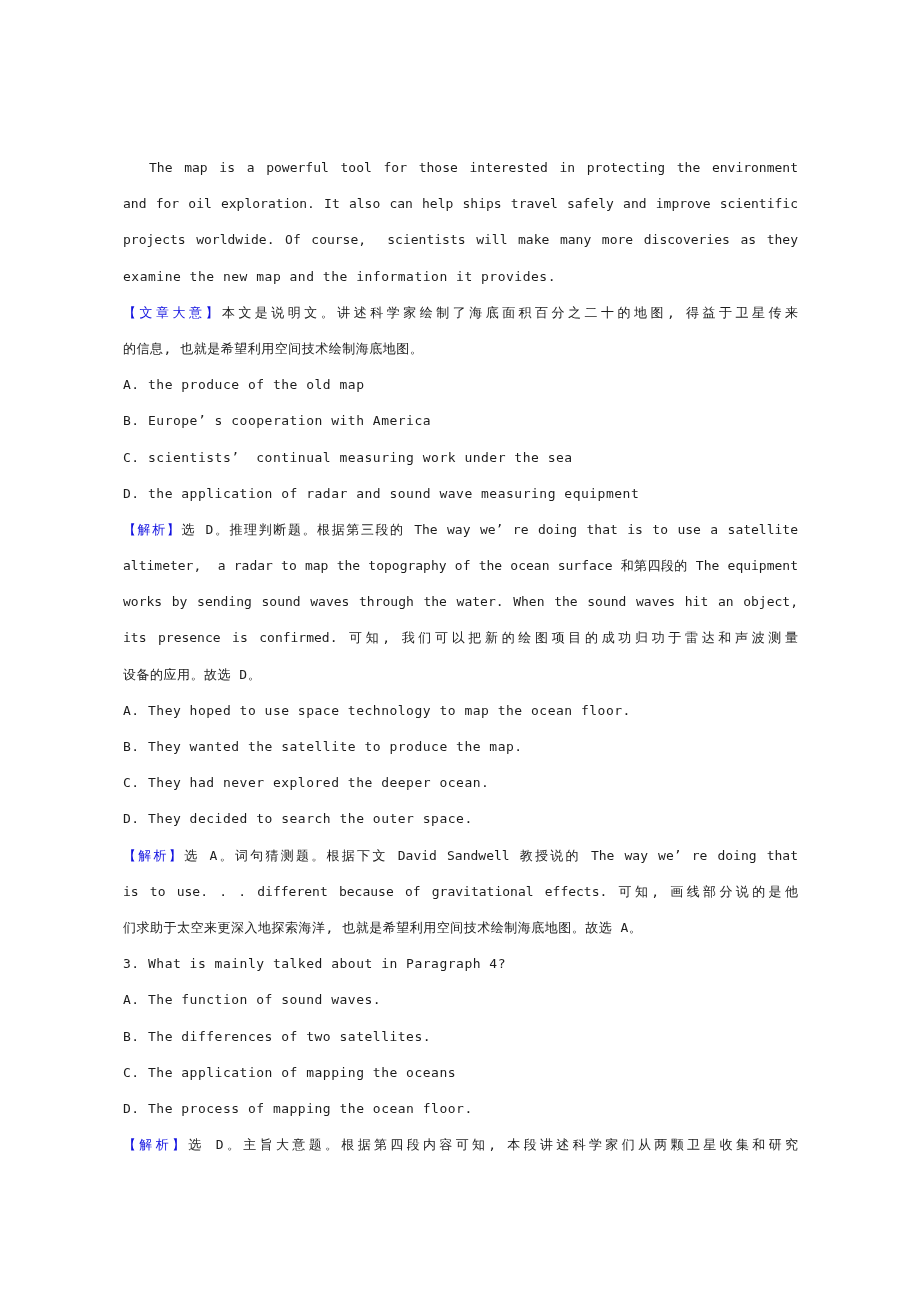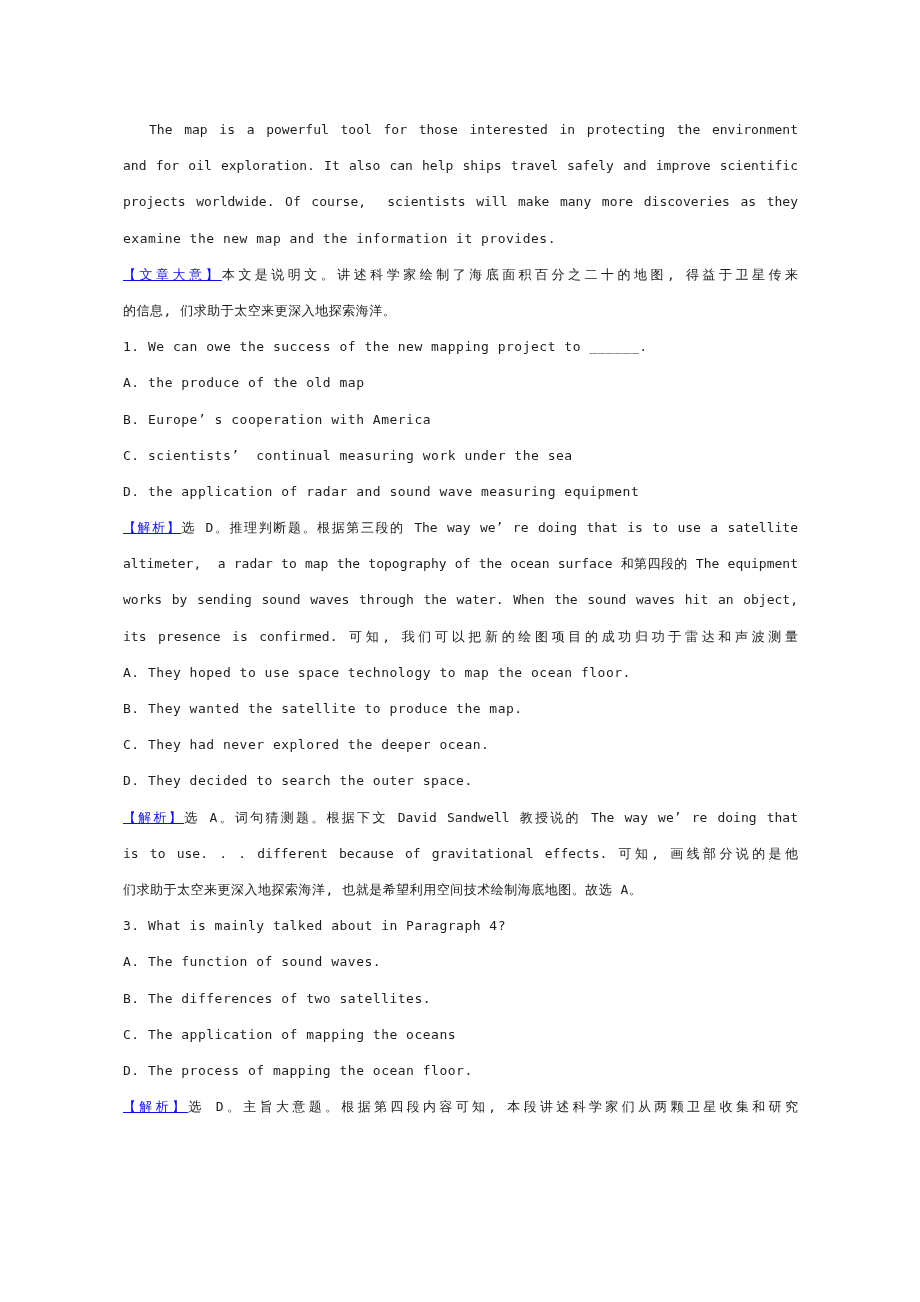--- a/index.html
+++ b/index.html
@@ -9,20 +9,21 @@
   }
   body {
     width: 920px;
     height: 1302px;
     overflow: hidden;
     font-family: "DejaVu Sans Mono", "Liberation Mono", monospace;
     color: var(--ink, #1c1c1c);
   }
   .doc {
     padding: 112px 0 0 123px;
+    margin-top: 38px;
   }
   .ln {
     width: 675px;
     height: 36.2px;
     line-height: 36.2px;
     font-size: 13px;
     white-space: nowrap;
     letter-spacing: 0.5px;
     font-kerning: none;
   }
@@ -32,46 +33,45 @@
     text-align: justify;
     text-align-last: justify;
     text-justify: inter-character;
     overflow: hidden;
   }
   .ind {
     text-indent: 26px;
   }
   .blue {
     color: var(--blue, #1212e0);
-    text-decoration: underline;
   }
 </style>
 </head>
 <body style="background: rgb(255, 255, 255);">
 
 <div class="doc">
 
   <div class="ln j ind"><span>The map is a powerful tool for those interested in protecting the environment</span></div>
   <div class="ln j"><span>and for oil exploration. It also can help ships travel safely and improve scientific</span></div>
   <div class="ln j"><span>projects worldwide. Of course,&nbsp; scientists will make many more discoveries as they</span></div>
   <div class="ln"><span>examine the new map and the information it provides.</span></div>
 
   <div class="ln j"><span class="blue">【文章大意】</span><span>本文是说明文。讲述科学家绘制了海底面积百分之二十的地图, 得益于卫星传来</span></div>
-  <div class="ln"><span>的信息, 们求助于太空来更深入地探索海洋。</span></div>
+  <div class="ln"><span>的信息, 也就是希望利用空间技术绘制海底地图。</span></div>
 
-  <div class="ln"><span>1. We can owe the success of the new mapping project to ______.</span></div>
   <div class="ln"><span>A. the produce of the old map</span></div>
   <div class="ln"><span>B. Europe’ s cooperation with America</span></div>
   <div class="ln"><span>C. scientists’&nbsp; continual measuring work under the sea</span></div>
   <div class="ln"><span>D. the application of radar and sound wave measuring equipment</span></div>
 
   <div class="ln j"><span class="blue">【解析】</span><span>选 D。推理判断题。根据第三段的 The way we’ re doing that is to use a satellite</span></div>
   <div class="ln j"><span>altimeter,&nbsp; a radar to map the topography of the ocean surface 和第四段的 The equipment</span></div>
   <div class="ln j"><span>works by sending sound waves through the water. When the sound waves hit an object,</span></div>
   <div class="ln j"><span>its presence is confirmed. 可知, 我们可以把新的绘图项目的成功归功于雷达和声波测量</span></div>
+  <div class="ln"><span>设备的应用。故选 D。</span></div>
 
   <div class="ln"><span>A. They hoped to use space technology to map the ocean floor.</span></div>
   <div class="ln"><span>B. They wanted the satellite to produce the map.</span></div>
   <div class="ln"><span>C. They had never explored the deeper ocean.</span></div>
   <div class="ln"><span>D. They decided to search the outer space.</span></div>
 
   <div class="ln j"><span class="blue">【解析】</span><span>选 A。词句猜测题。根据下文 David Sandwell 教授说的 The way we’ re doing that</span></div>
   <div class="ln j"><span>is to use. . . different because of gravitational effects. 可知, 画线部分说的是他</span></div>
   <div class="ln"><span>们求助于太空来更深入地探索海洋, 也就是希望利用空间技术绘制海底地图。故选 A。</span></div>
 

